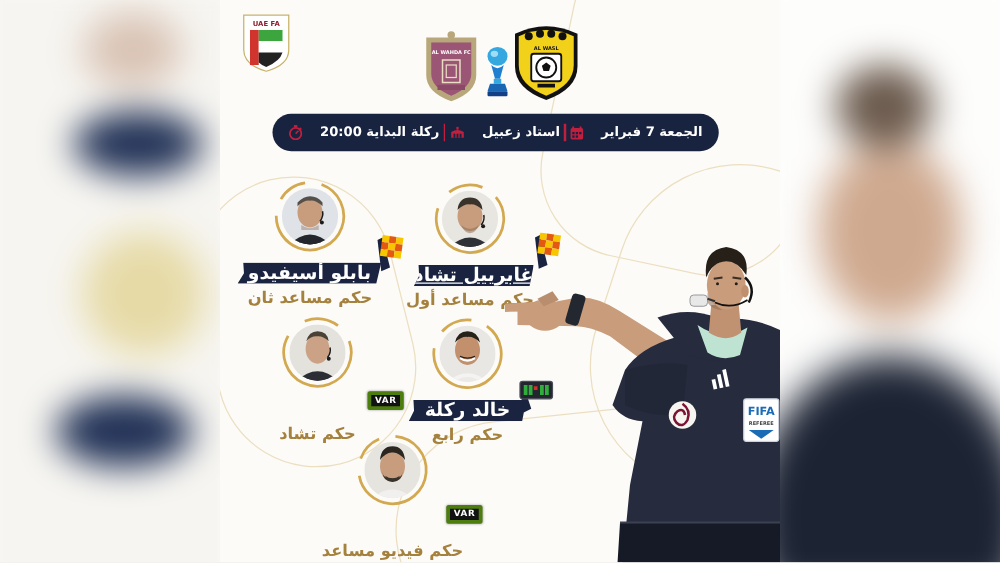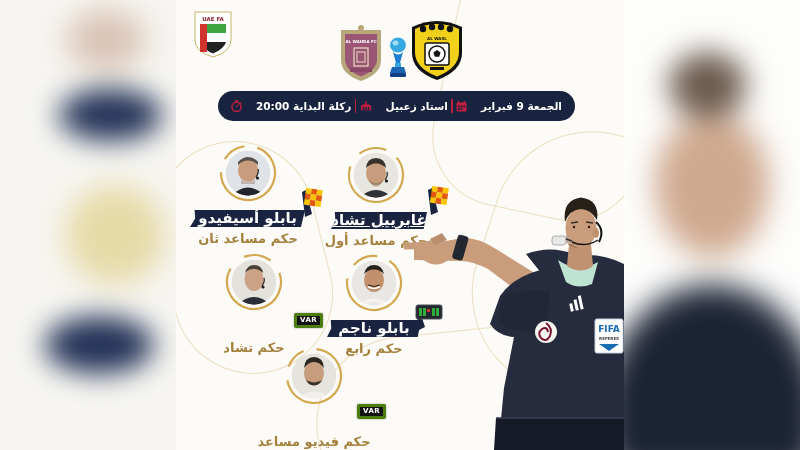--- a/index.html
+++ b/index.html
@@ -134,21 +134,21 @@
         <svg width="11" height="11" viewBox="0 0 12 12">
           <rect x="0.5" y="1.5" width="11" height="10" rx="1.5" fill="#c01f3f"></rect>
           <rect x="2" y="0" width="1.6" height="3" fill="#c01f3f"></rect>
             <rect x="8.4" y="0" width="1.6" height="3" fill="#c01f3f"></rect>
           <rect x="2" y="5" width="2" height="2" fill="#18233f"></rect>
             <rect x="5" y="5" width="2" height="2" fill="#18233f"></rect>
           <rect x="8" y="5" width="2" height="2" fill="#18233f"></rect>
             <rect x="2" y="8" width="2" height="2" fill="#18233f"></rect>
           <rect x="5" y="8" width="2" height="2" fill="#18233f"></rect>
         </svg>
-        <span>الجمعة 9 فبراير</span>
+        <span>الجمعة 7 فبراير</span>
       </div>
       <div class="bar-sep"></div>
       <div class="bar-item">
         <svg width="12" height="11" viewBox="0 0 13 12">
           <path d="M1 5 Q6.5 1.5 12 5 L12 10 H1 Z" fill="#c01f3f"></path>
           <rect x="3" y="6.5" width="1.6" height="3.5" fill="#18233f"></rect>
           <rect x="5.7" y="6.5" width="1.6" height="3.5" fill="#18233f"></rect>
           <rect x="8.4" y="6.5" width="1.6" height="3.5" fill="#18233f"></rect>
           <rect x="5.5" y="0.5" width="2" height="2.5" fill="#c01f3f"></rect>
         </svg>
@@ -282,21 +282,21 @@
       </div>
       <svg class="board-icon" style="left:104px;top:49px;width:30px;height:28px" viewBox="0 0 30 28">
         <path d="M4 14 L8 12 L12 24 L6 27 Z" fill="#1a2440"></path>
         <rect x="3" y="2" width="26" height="14" rx="2" fill="#23262e" stroke="#4a4e58" stroke-width="1"></rect>
         <rect x="6" y="5" width="3" height="8" fill="#2fae3c"></rect>
           <rect x="10" y="5" width="3" height="8" fill="#2fae3c"></rect>
         <rect x="14" y="6" width="3" height="3" fill="#d0312d"></rect>
         <rect x="19" y="5" width="3" height="8" fill="#2fae3c"></rect>
           <rect x="23" y="5" width="3" height="8" fill="#2fae3c"></rect>
       </svg>
-      <div class="ribbon rb-khalid">بابلو ناجم</div>
+      <div class="ribbon rb-khalid">خالد ركلة</div>
       <div class="role">حكم رابع</div>
     </div>
 
     <div class="official off-masoud">
       <div class="avatar">
         <svg viewBox="0 0 58 58">
           <circle cx="29" cy="29" r="27" fill="none" stroke="#d2a850" stroke-width="2.2" stroke-dasharray="120 14 22 14" transform="rotate(-85 29 29)"></circle>
           <clipPath id="cm">
               <circle cx="29" cy="29" r="22.5"></circle>
             </clipPath>

